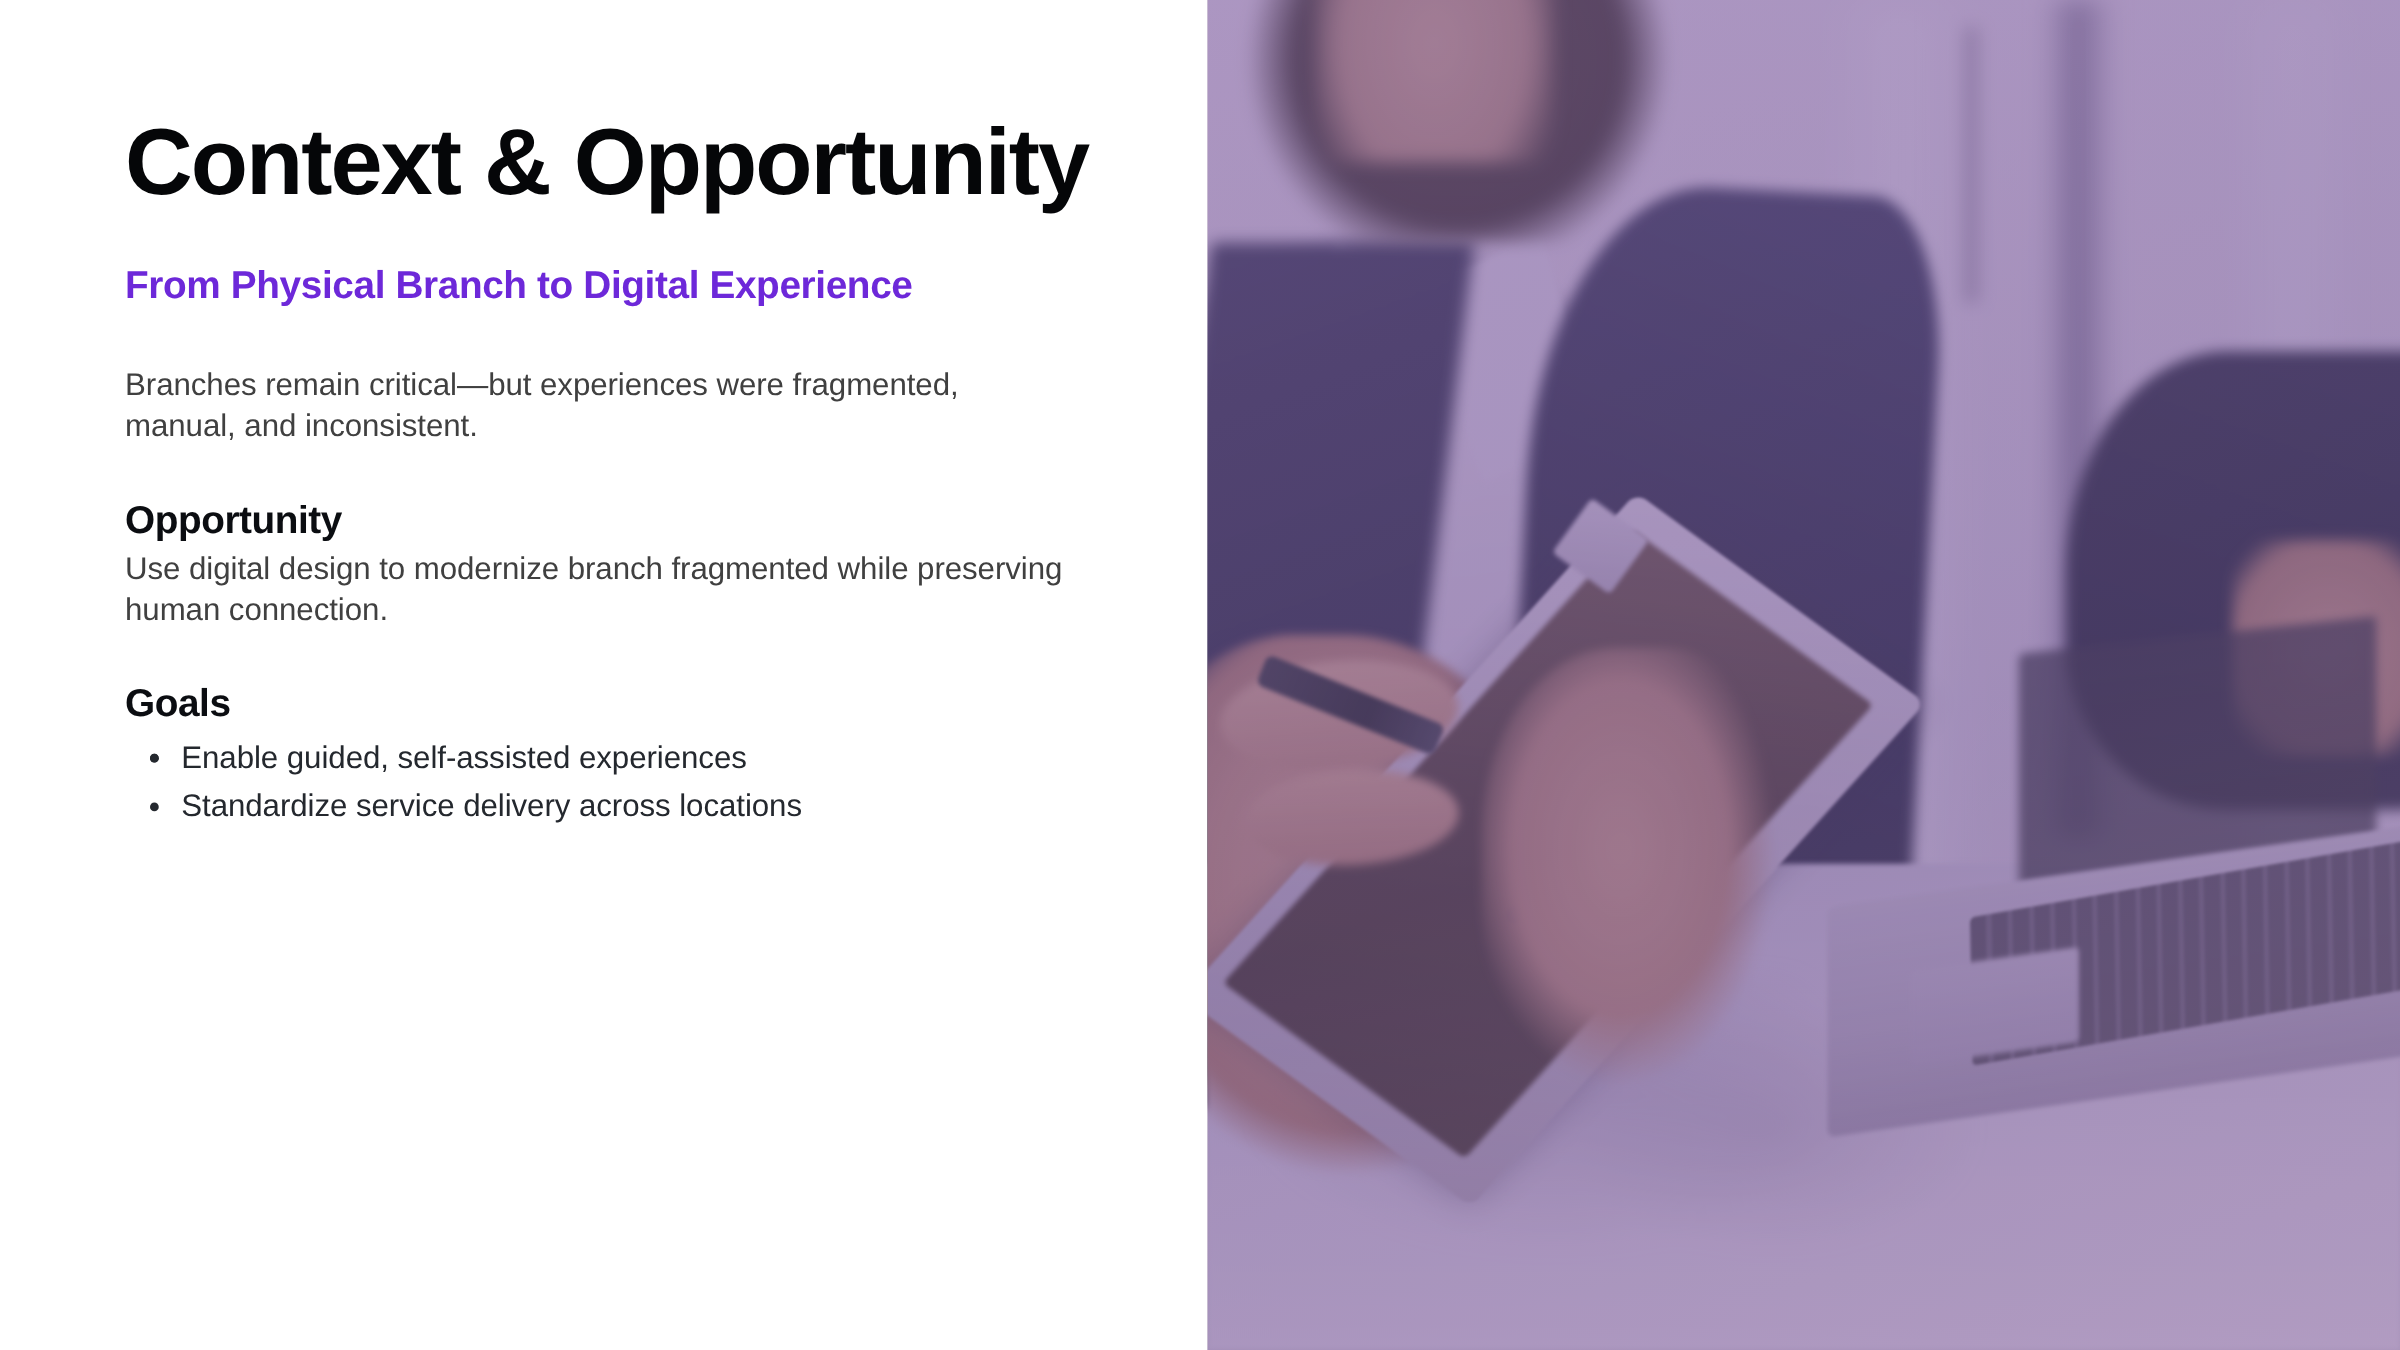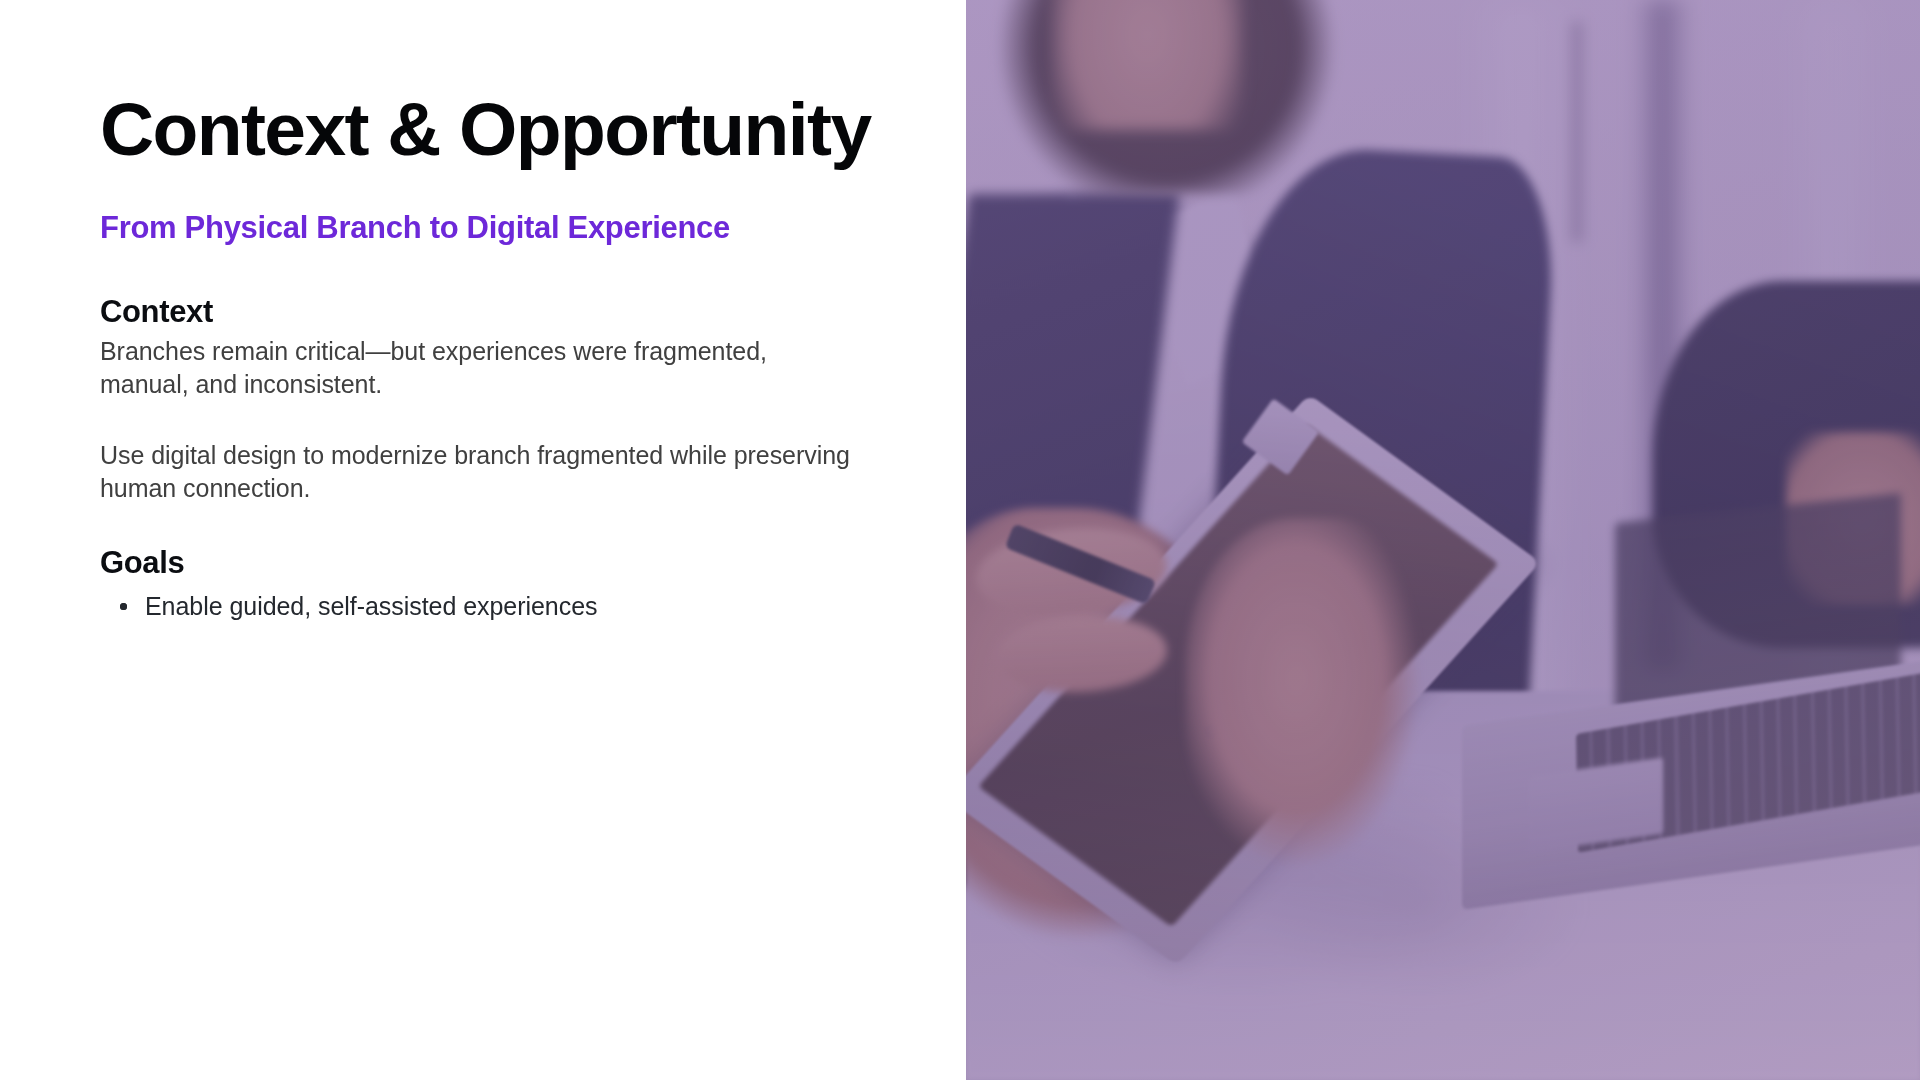--- a/index.html
+++ b/index.html
@@ -478,38 +478,42 @@
 
   <div class="content-panel">
 
     <h1 class="slide-title">Context &amp; Opportunity</h1>
 
     <h2 class="slide-subtitle">From Physical Branch to Digital Experience</h2>
 
     <div class="sections">
 
       <div class="section">
-        <h3 class="section-heading">Context</h3>
         <p class="section-body">Branches remain critical—but experiences were fragmented, manual, and inconsistent.</p>
       </div>
 
       <div class="section">
+        <h3 class="section-heading">Opportunity</h3>
         <p class="section-body">Use digital design to modernize branch fragmented while preserving human connection.</p>
       </div>
 
       <div class="section">
         <h3 class="section-heading">Goals</h3>
         <ul class="bullet-list">
           <li>
             <span class="bullet-dot"></span>
           </li>
           <li>
             <span class="bullet-dot"></span>
             <span>Enable guided, self-assisted experiences</span>
           </li>
+          <li>
+            <span class="bullet-dot"></span>
+            <span>Standardize service delivery across locations</span>
+          </li>
         </ul>
       </div>
 
     </div>
   </div>
 
   <div class="photo-panel">
     <div class="photo-scene">
 
       <div class="wall-col-a"></div>

